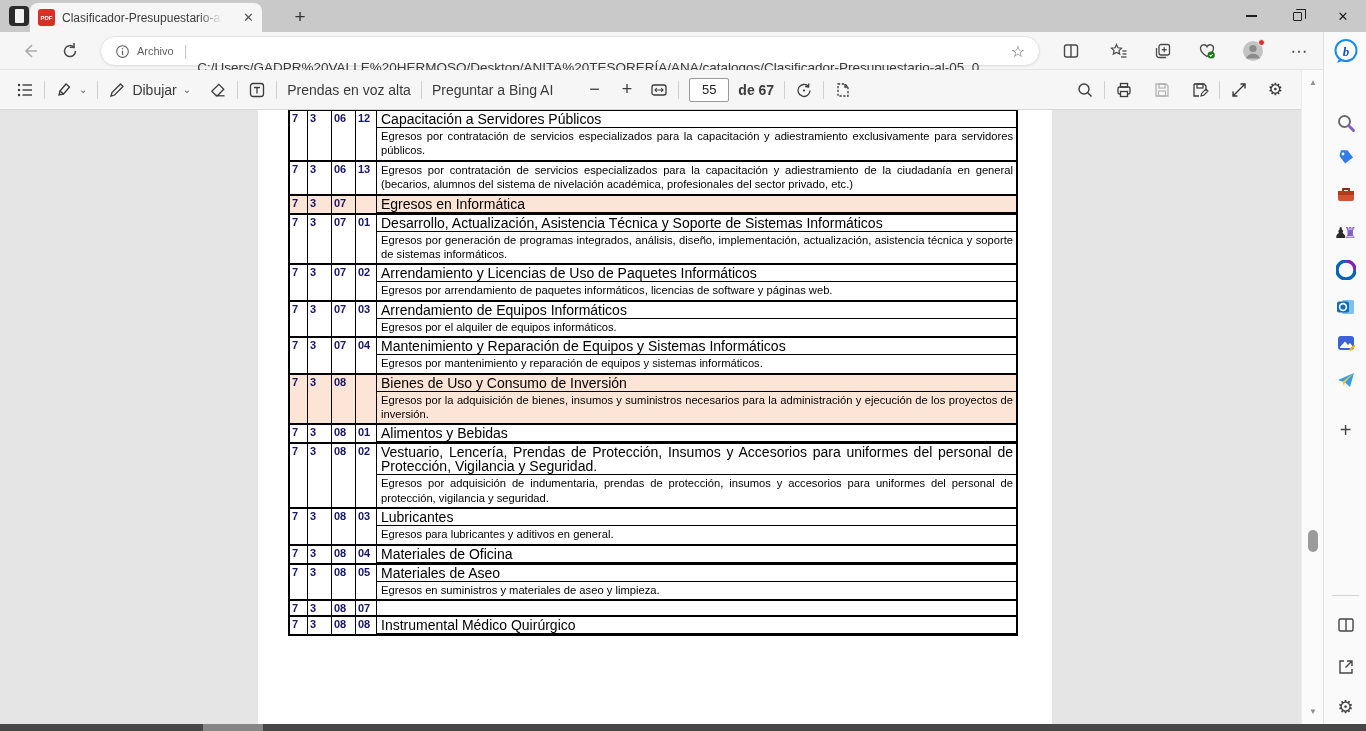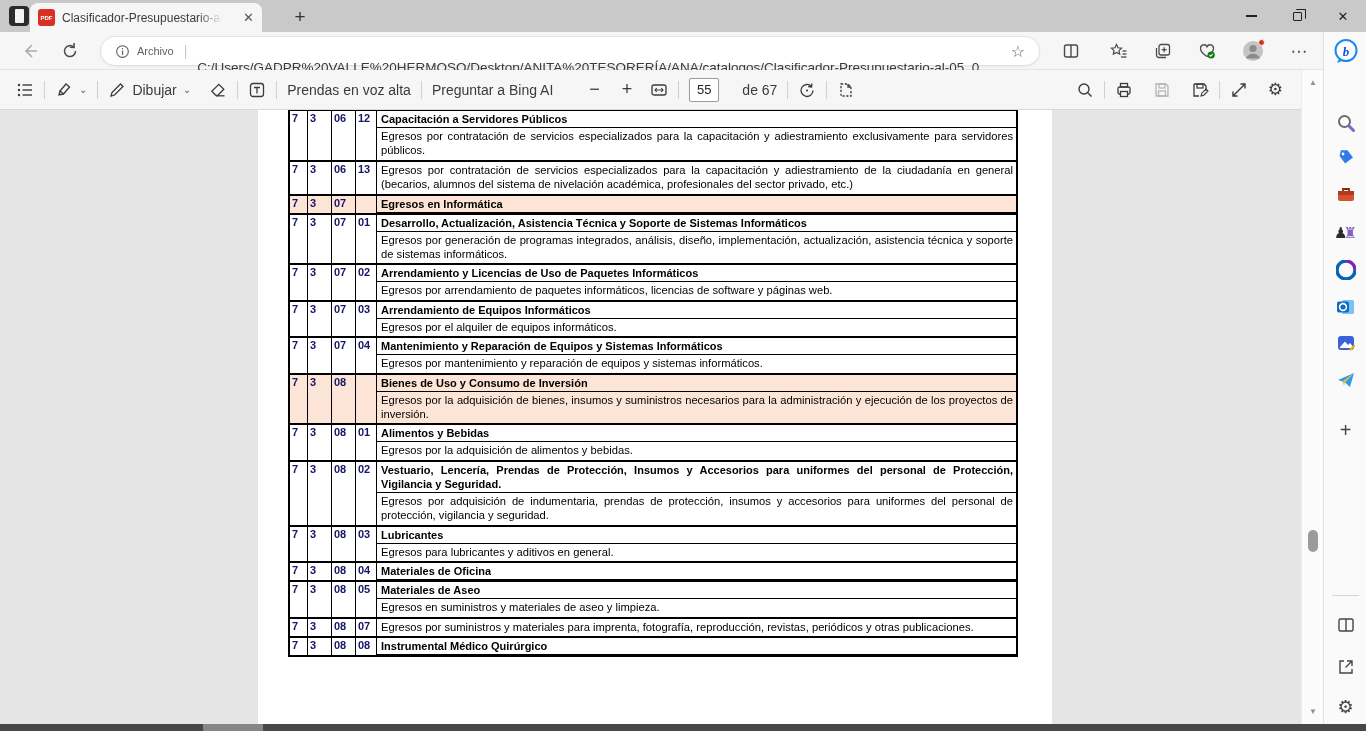--- a/index.html
+++ b/index.html
@@ -43,37 +43,37 @@
   .addr-star { font-size:16px; color:#5f5f5f; margin-left:8px; }
   .dot-red { position:absolute; width:7px; height:7px; background:#d93025; border-radius:50%;
     right:-1px; top:-1px; border:1px solid #f6f6f6; }
 
   
   .pdftb { position:absolute; left:0; top:70px; width:1301px; height:40px; background:#f6f6f6;
     border-bottom:1px solid #d8d8d8; display:flex; align-items:center; color:#3b3b3b; }
   .tb-sep { width:1px; height:18px; background:#d0d0d0; margin:0 10px; flex:0 0 auto; }
   .tb-item { display:flex; align-items:center; gap:6px; flex:0 0 auto; }
   .tb-label { font-size:14px; color:#3b3b3b; white-space:nowrap; }
-  .pg-box { width:30px; height:24px; background:#fff; border:1px solid #9a9a9a; border-radius:2px;
+  .pg-box { width:40px; height:24px; background:#fff; border:1px solid #9a9a9a; border-radius:2px;
     font-size:13px; display:flex; align-items:center; justify-content:center; color:#222; }
   .chev { font-size:10px; color:#5f5f5f; }
   .icon18 { width:18px; height:18px; flex:0 0 auto; }
   .dim { opacity:.35; }
   .sym { font-size:17px; color:#3b3b3b; }
 
   
   .content { position:absolute; left:0; top:110px; width:1301px; height:614px; background:#e5e5e5; overflow:hidden; }
   .page { position:absolute; left:258px; top:0; width:794px; height:614px; background:#fff; overflow:hidden; }
   .doc-table { position:absolute; left:30px; top:0; width:730px; border:2px solid #000; border-top-width:1px; background:#fff; }
   .grp { display:grid; grid-template-columns:18px 24px 24px 21px 1fr; border-bottom:2px solid #000; }
   .grp:last-child { border-bottom:none; }
   .grp.hl > div { background:#fce4d6; }
   .cc { grid-row:1 / span 2; border-right:1px solid #000; font-weight:bold; font-size:11px;
     color:#16166b; padding:1px 0 0 2px; line-height:13px; }
-  .rt { font-weight:bold; font-size:11px; color:#000; padding:1px 3px 1px 4px; line-height:14px;
+  .rt { font-weight:normal; font-size:14px; color:#000; padding:1px 3px 1px 4px; line-height:14px;
     border-bottom:1px solid #000; text-align:justify; }
   .rd { font-size:11.2px; color:#000; padding:1px 3px 2px 4px; line-height:14.4px; text-align:justify; }
 
   
   .vscroll { position:absolute; left:1301px; top:70px; width:22px; height:654px; background:#fbfbfb;
     border-left:1px solid #ececec; }
   .vs-arrow { position:absolute; left:0; width:22px; text-align:center; font-size:8px; color:#8f8f8f; }
   .vs-thumb { position:absolute; left:6px; top:460px; width:10px; height:22px; background:#9b9b9b; border-radius:5px; }
 
   
@@ -237,21 +237,21 @@
       <span>+</span>
     </div>
   <div class="tb-item" style="margin-left:18px;">
     <svg class="icon18" viewBox="0 0 18 18">
         <rect x="2" y="4" width="14" height="10" rx="2" stroke="#3b3b3b" stroke-width="1.3" fill="none"></rect>
         <path d="M5 9 h8 M6.8 7 L5 9 L6.8 11 M11.2 7 L13 9 L11.2 11" stroke="#3b3b3b" stroke-width="1.1" fill="none"></path>
       </svg>
   </div>
   <div class="tb-sep"></div>
   <div class="pg-box">55</div>
-  <span class="tb-label" style="margin-left:23px;">de 67</span>
+  <span class="tb-label" style="margin-left:9px;font-weight:bold;">de 67</span>
   <div class="tb-sep"></div>
   <div class="tb-item">
     <svg class="icon18" viewBox="0 0 18 18">
         <path d="M13.5 5.5 a6 6 0 1 0 1.5 4" stroke="#3b3b3b" stroke-width="1.3" fill="none"></path>
         <path d="M13.8 2.5 L13.6 6 L10.2 5.5" stroke="#3b3b3b" stroke-width="1.3" fill="none"></path>
         <circle cx="9" cy="9.5" r="1.1" fill="#3b3b3b"></circle>
       </svg>
   </div>
   <div class="tb-sep"></div>
   <div class="tb-item">
@@ -363,21 +363,20 @@
           <div class="cc"></div>
           <div class="rt">Bienes de Uso y Consumo de Inversión</div>
           <div class="rd">Egresos por la adquisición de bienes, insumos y suministros necesarios para la administración y ejecución de los proyectos de inversión.</div>
         </div>
         <div class="grp">
           <div class="cc">7</div>
           <div class="cc">3</div>
           <div class="cc">08</div>
           <div class="cc">01</div>
           <div class="rt">Alimentos y Bebidas</div>
-          <div class="rd">Egresos por la adquisición de alimentos y bebidas.</div>
         </div>
         <div class="grp">
           <div class="cc">7</div>
           <div class="cc">3</div>
           <div class="cc">08</div>
           <div class="cc">02</div>
           <div class="rt">Vestuario, Lencería, Prendas de Protección, Insumos y Accesorios para uniformes del personal de Protección, Vigilancia y Seguridad.</div>
           <div class="rd">Egresos por adquisición de indumentaria, prendas de protección, insumos y accesorios para uniformes del personal de protección, vigilancia y seguridad.</div>
         </div>
         <div class="grp">
@@ -401,21 +400,20 @@
           <div class="cc">08</div>
           <div class="cc">05</div>
           <div class="rt">Materiales de Aseo</div>
           <div class="rd">Egresos en suministros y materiales de aseo y limpieza.</div>
         </div>
         <div class="grp">
           <div class="cc">7</div>
           <div class="cc">3</div>
           <div class="cc">08</div>
           <div class="cc">07</div>
-          <div class="rd">Egresos por suministros y materiales para imprenta, fotografía, reproducción, revistas, periódicos y otras publicaciones.</div>
         </div>
         <div class="grp">
           <div class="cc">7</div>
           <div class="cc">3</div>
           <div class="cc">08</div>
           <div class="cc">08</div>
           <div class="rt">Instrumental Médico Quirúrgico</div>
         </div>
       </div>
   </div>

